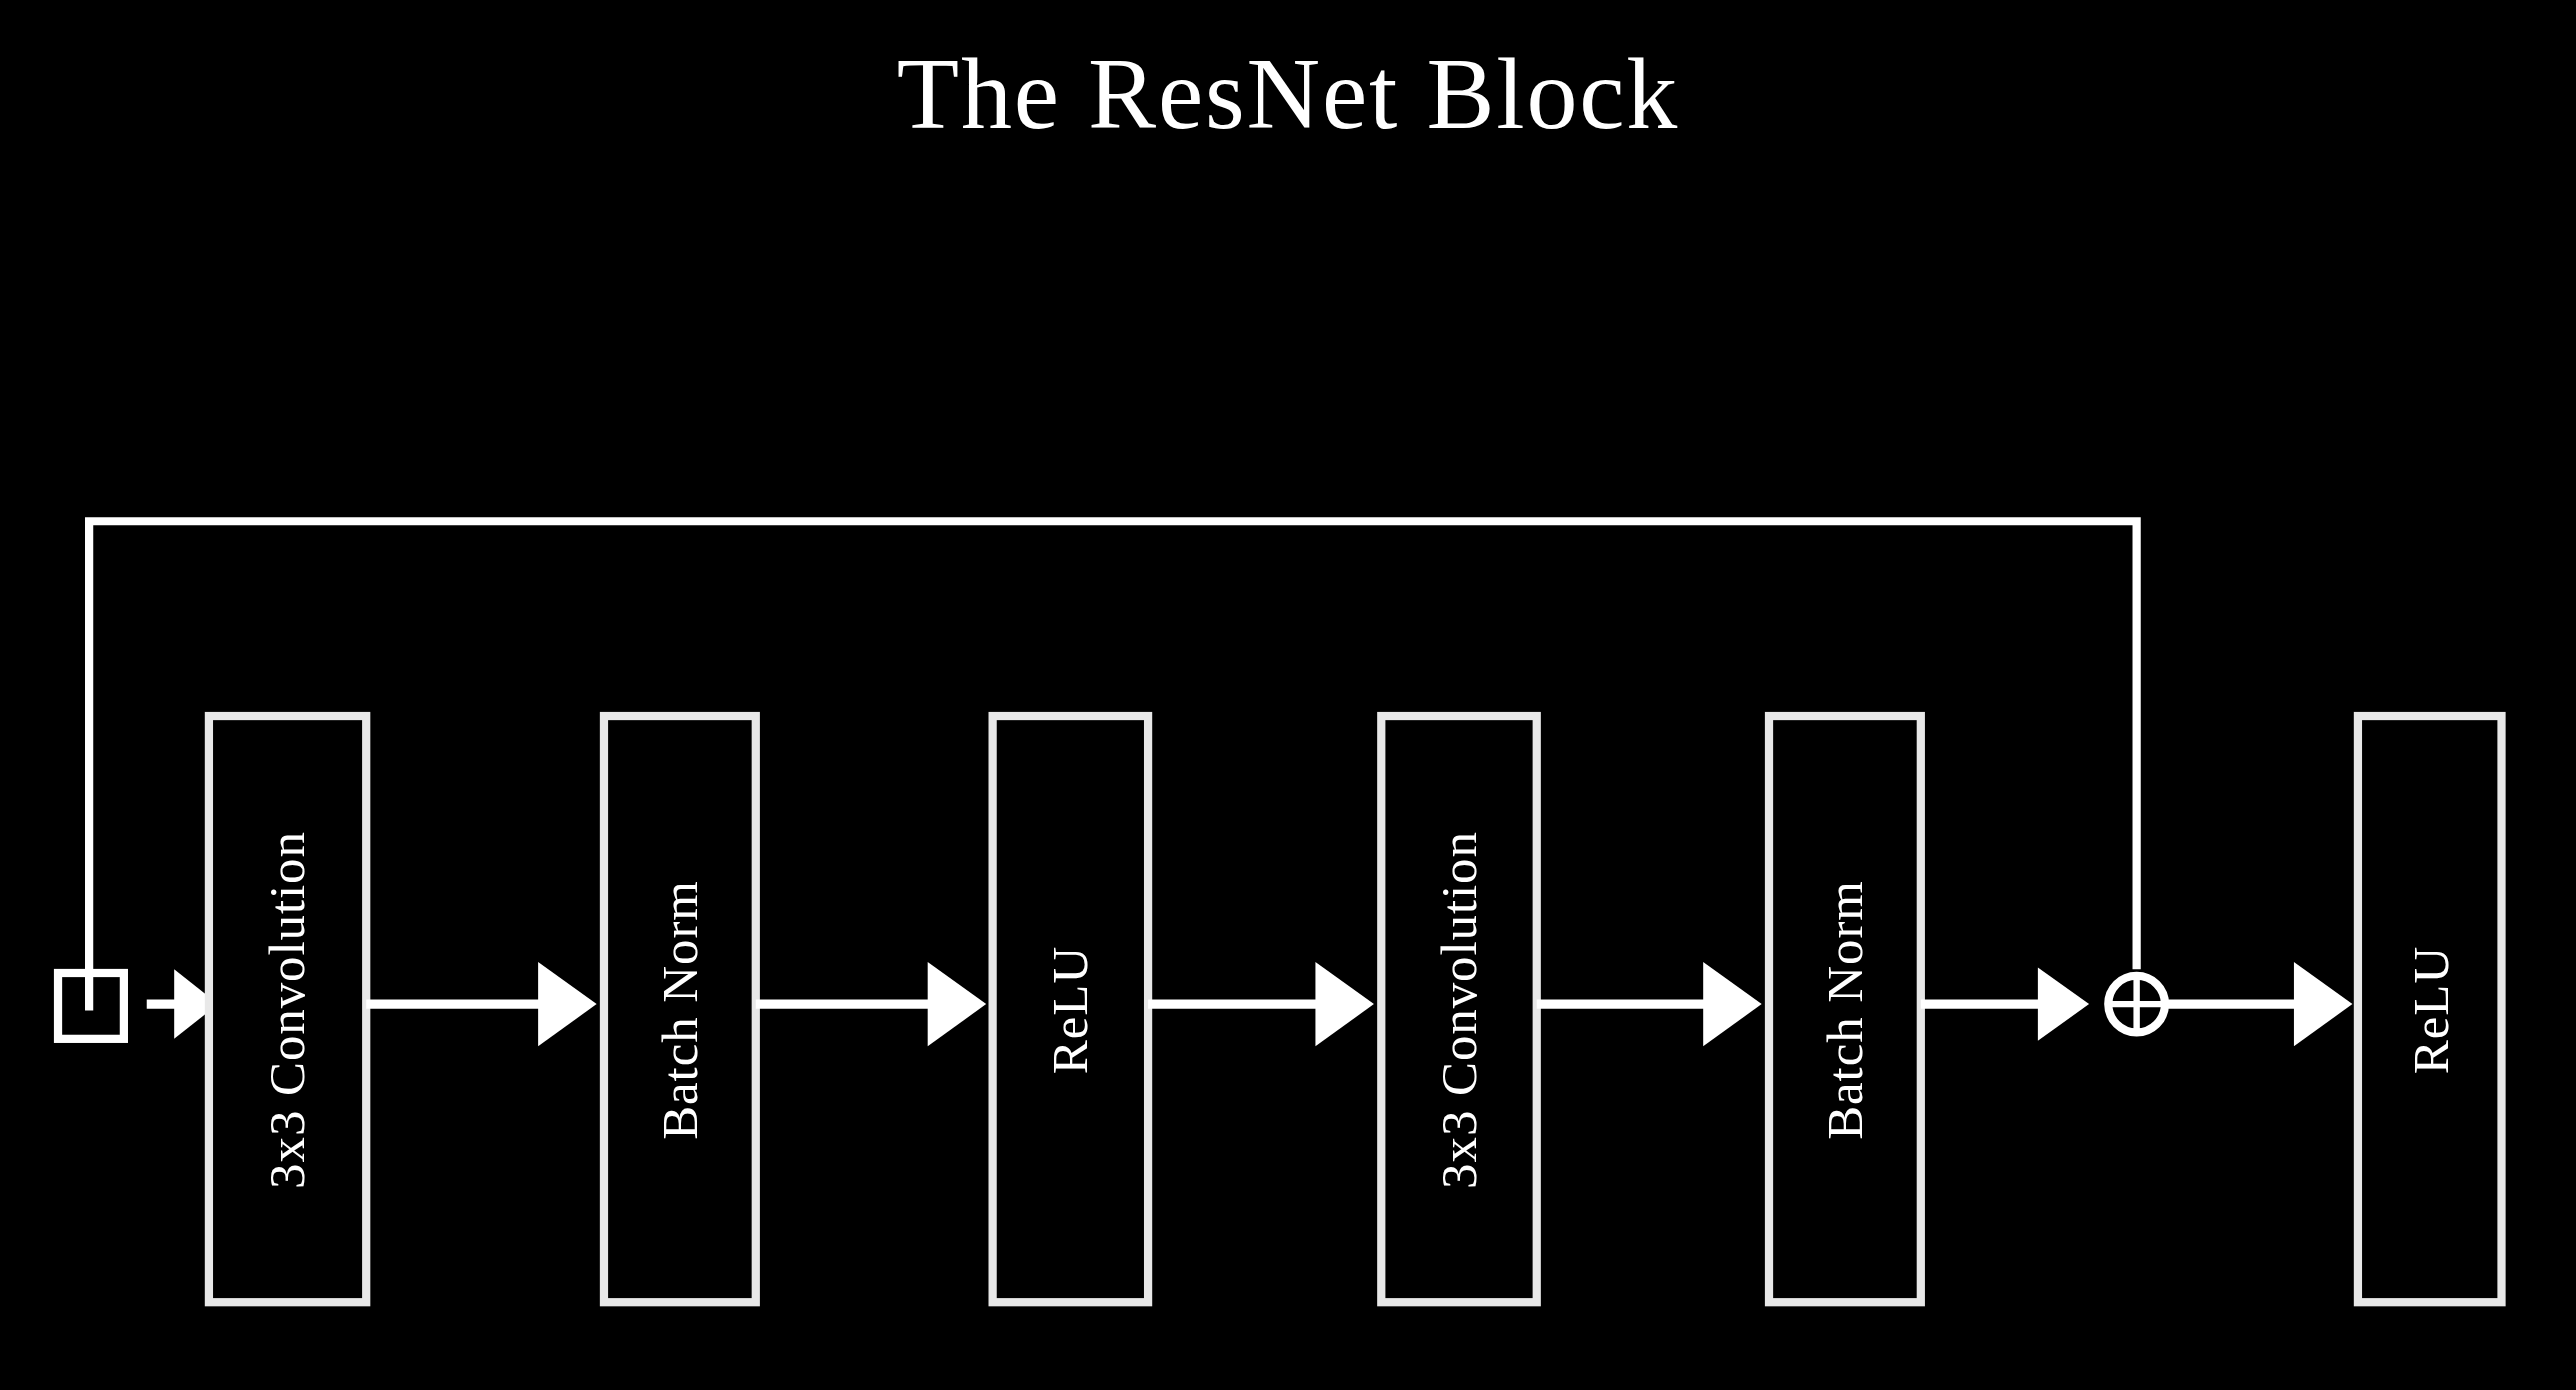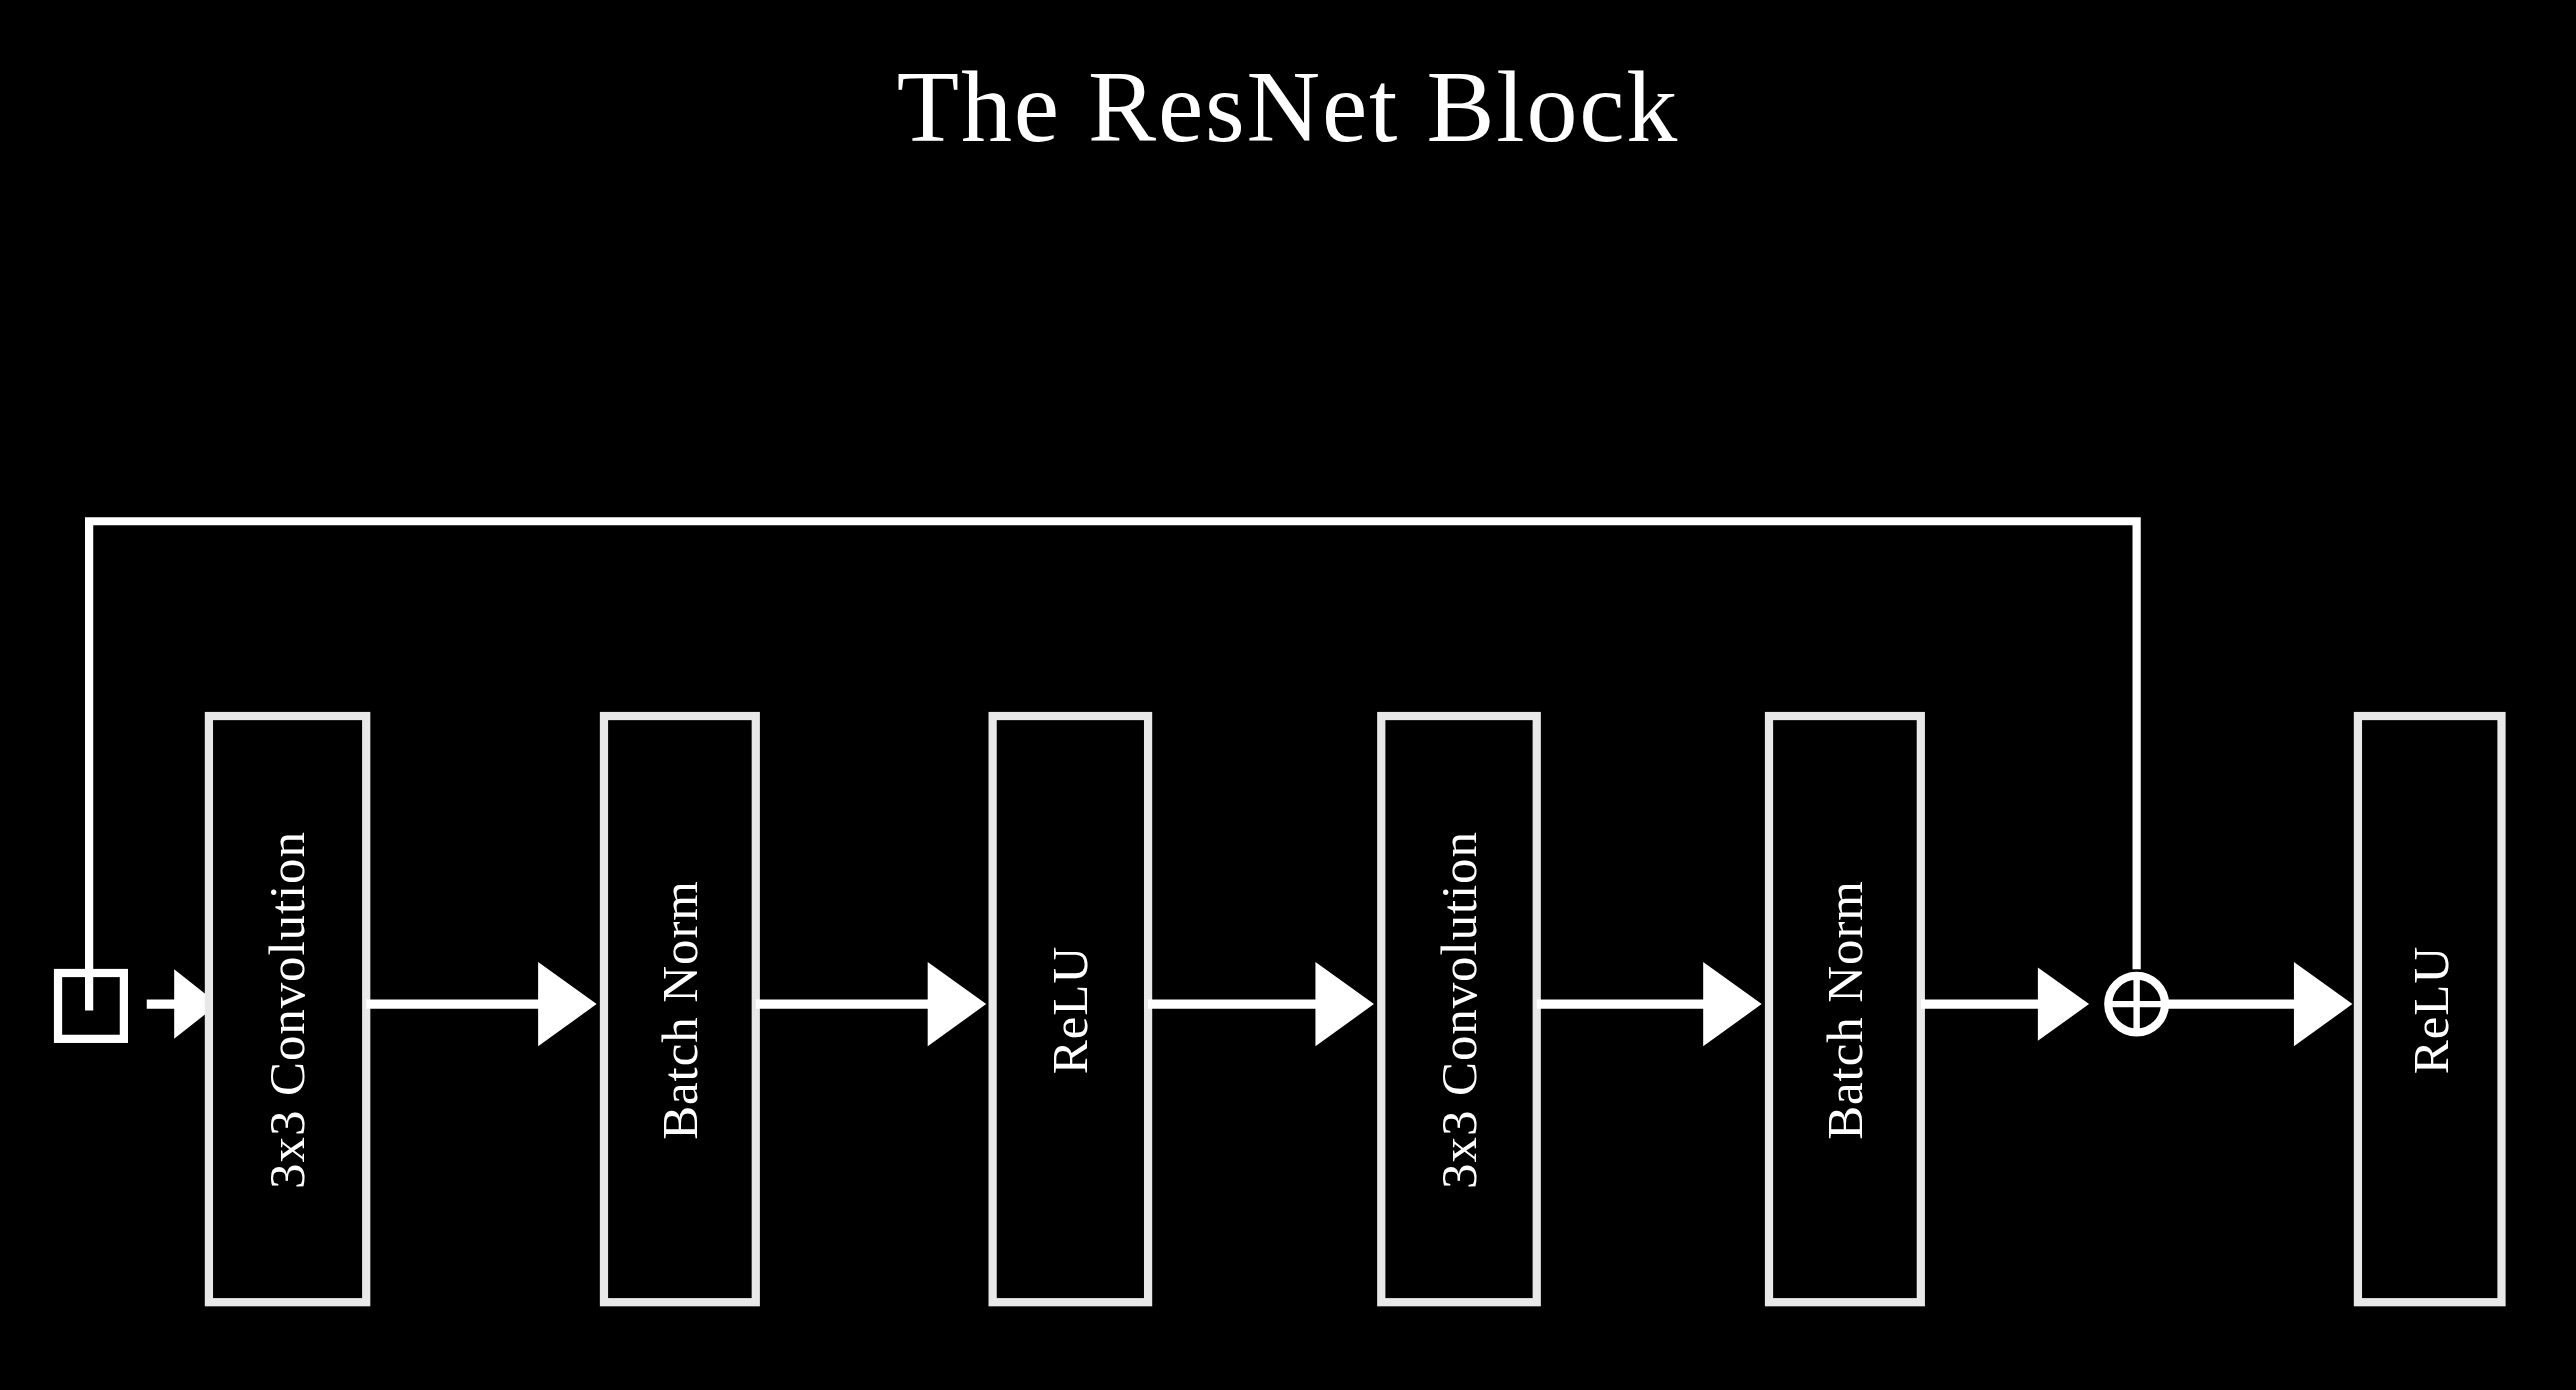--- a/index.html
+++ b/index.html
@@ -17,21 +17,21 @@
   }
   #slide {
     position: relative;
     width: 2576px;
     height: 1390px;
     background: #000000;
   }
   #title {
     position: absolute;
     left: 0;
-    top: 48px;
+    top: 35px;
     width: 2576px;
     text-align: center;
     font-family: "Liberation Serif", "DejaVu Serif", serif;
     font-size: 102px;
     font-weight: 400;
     letter-spacing: 1.8px;
     color: #ffffff;
     white-space: nowrap;
   }
   #diagram {

